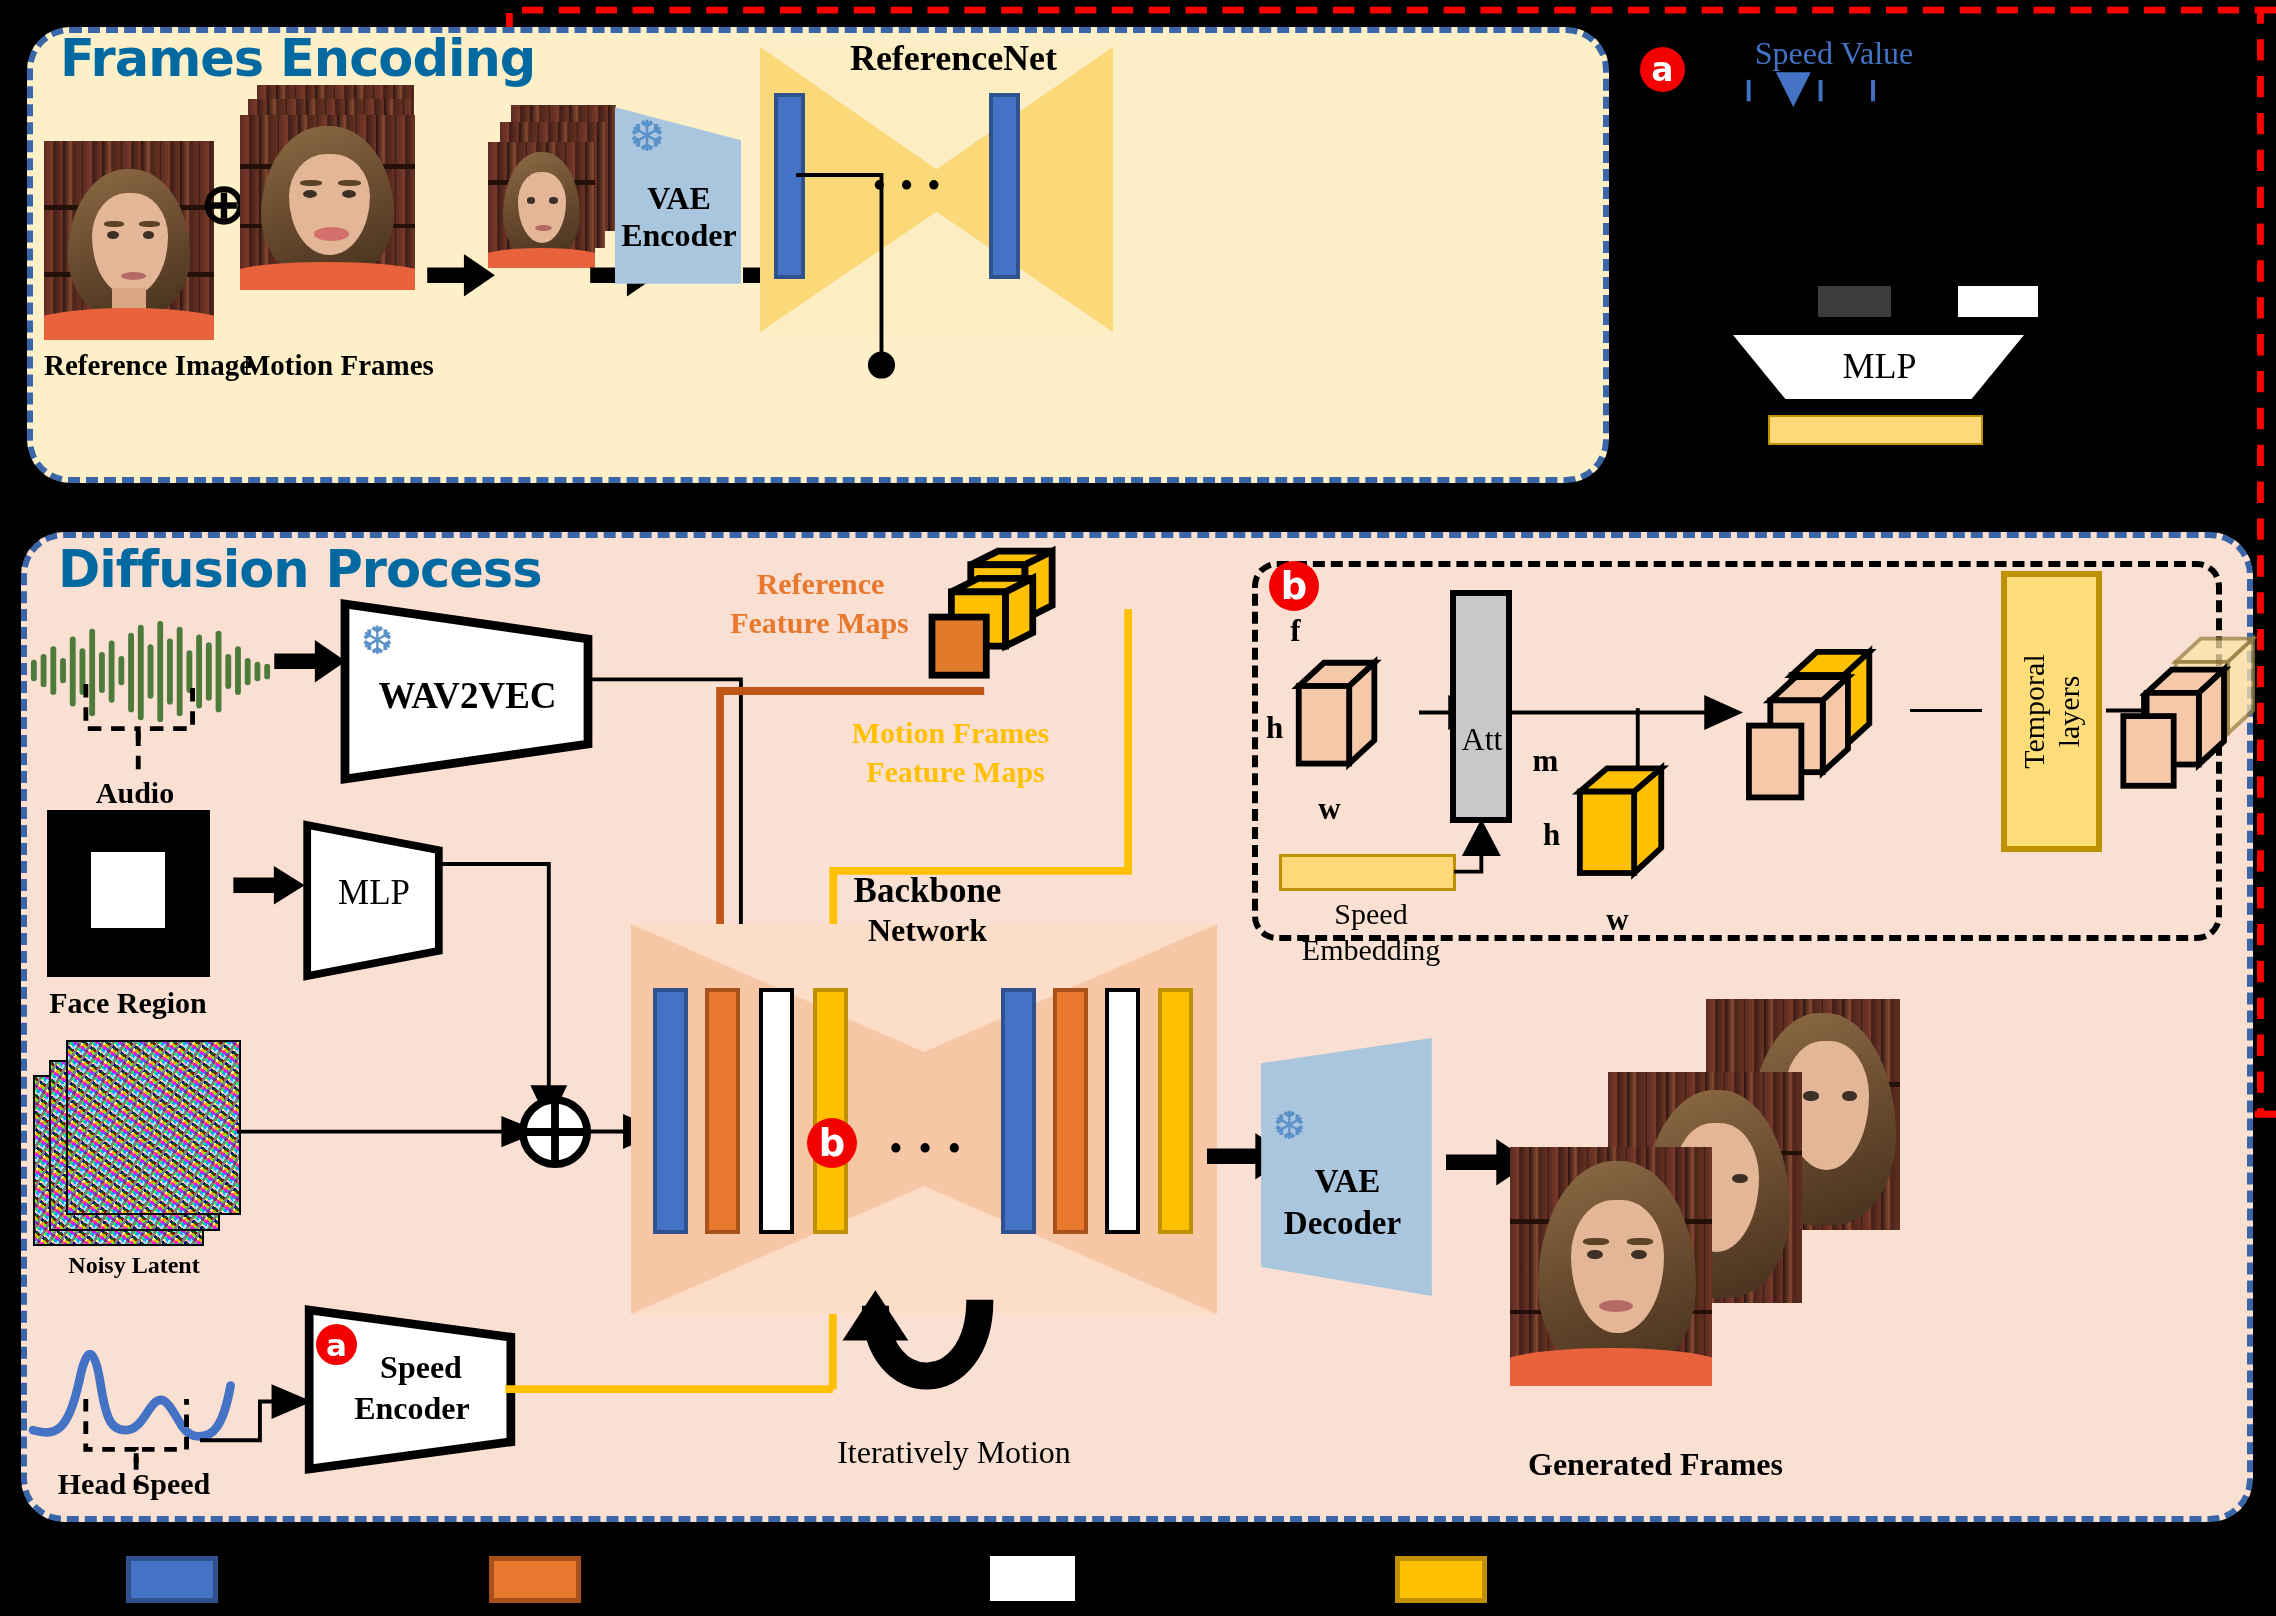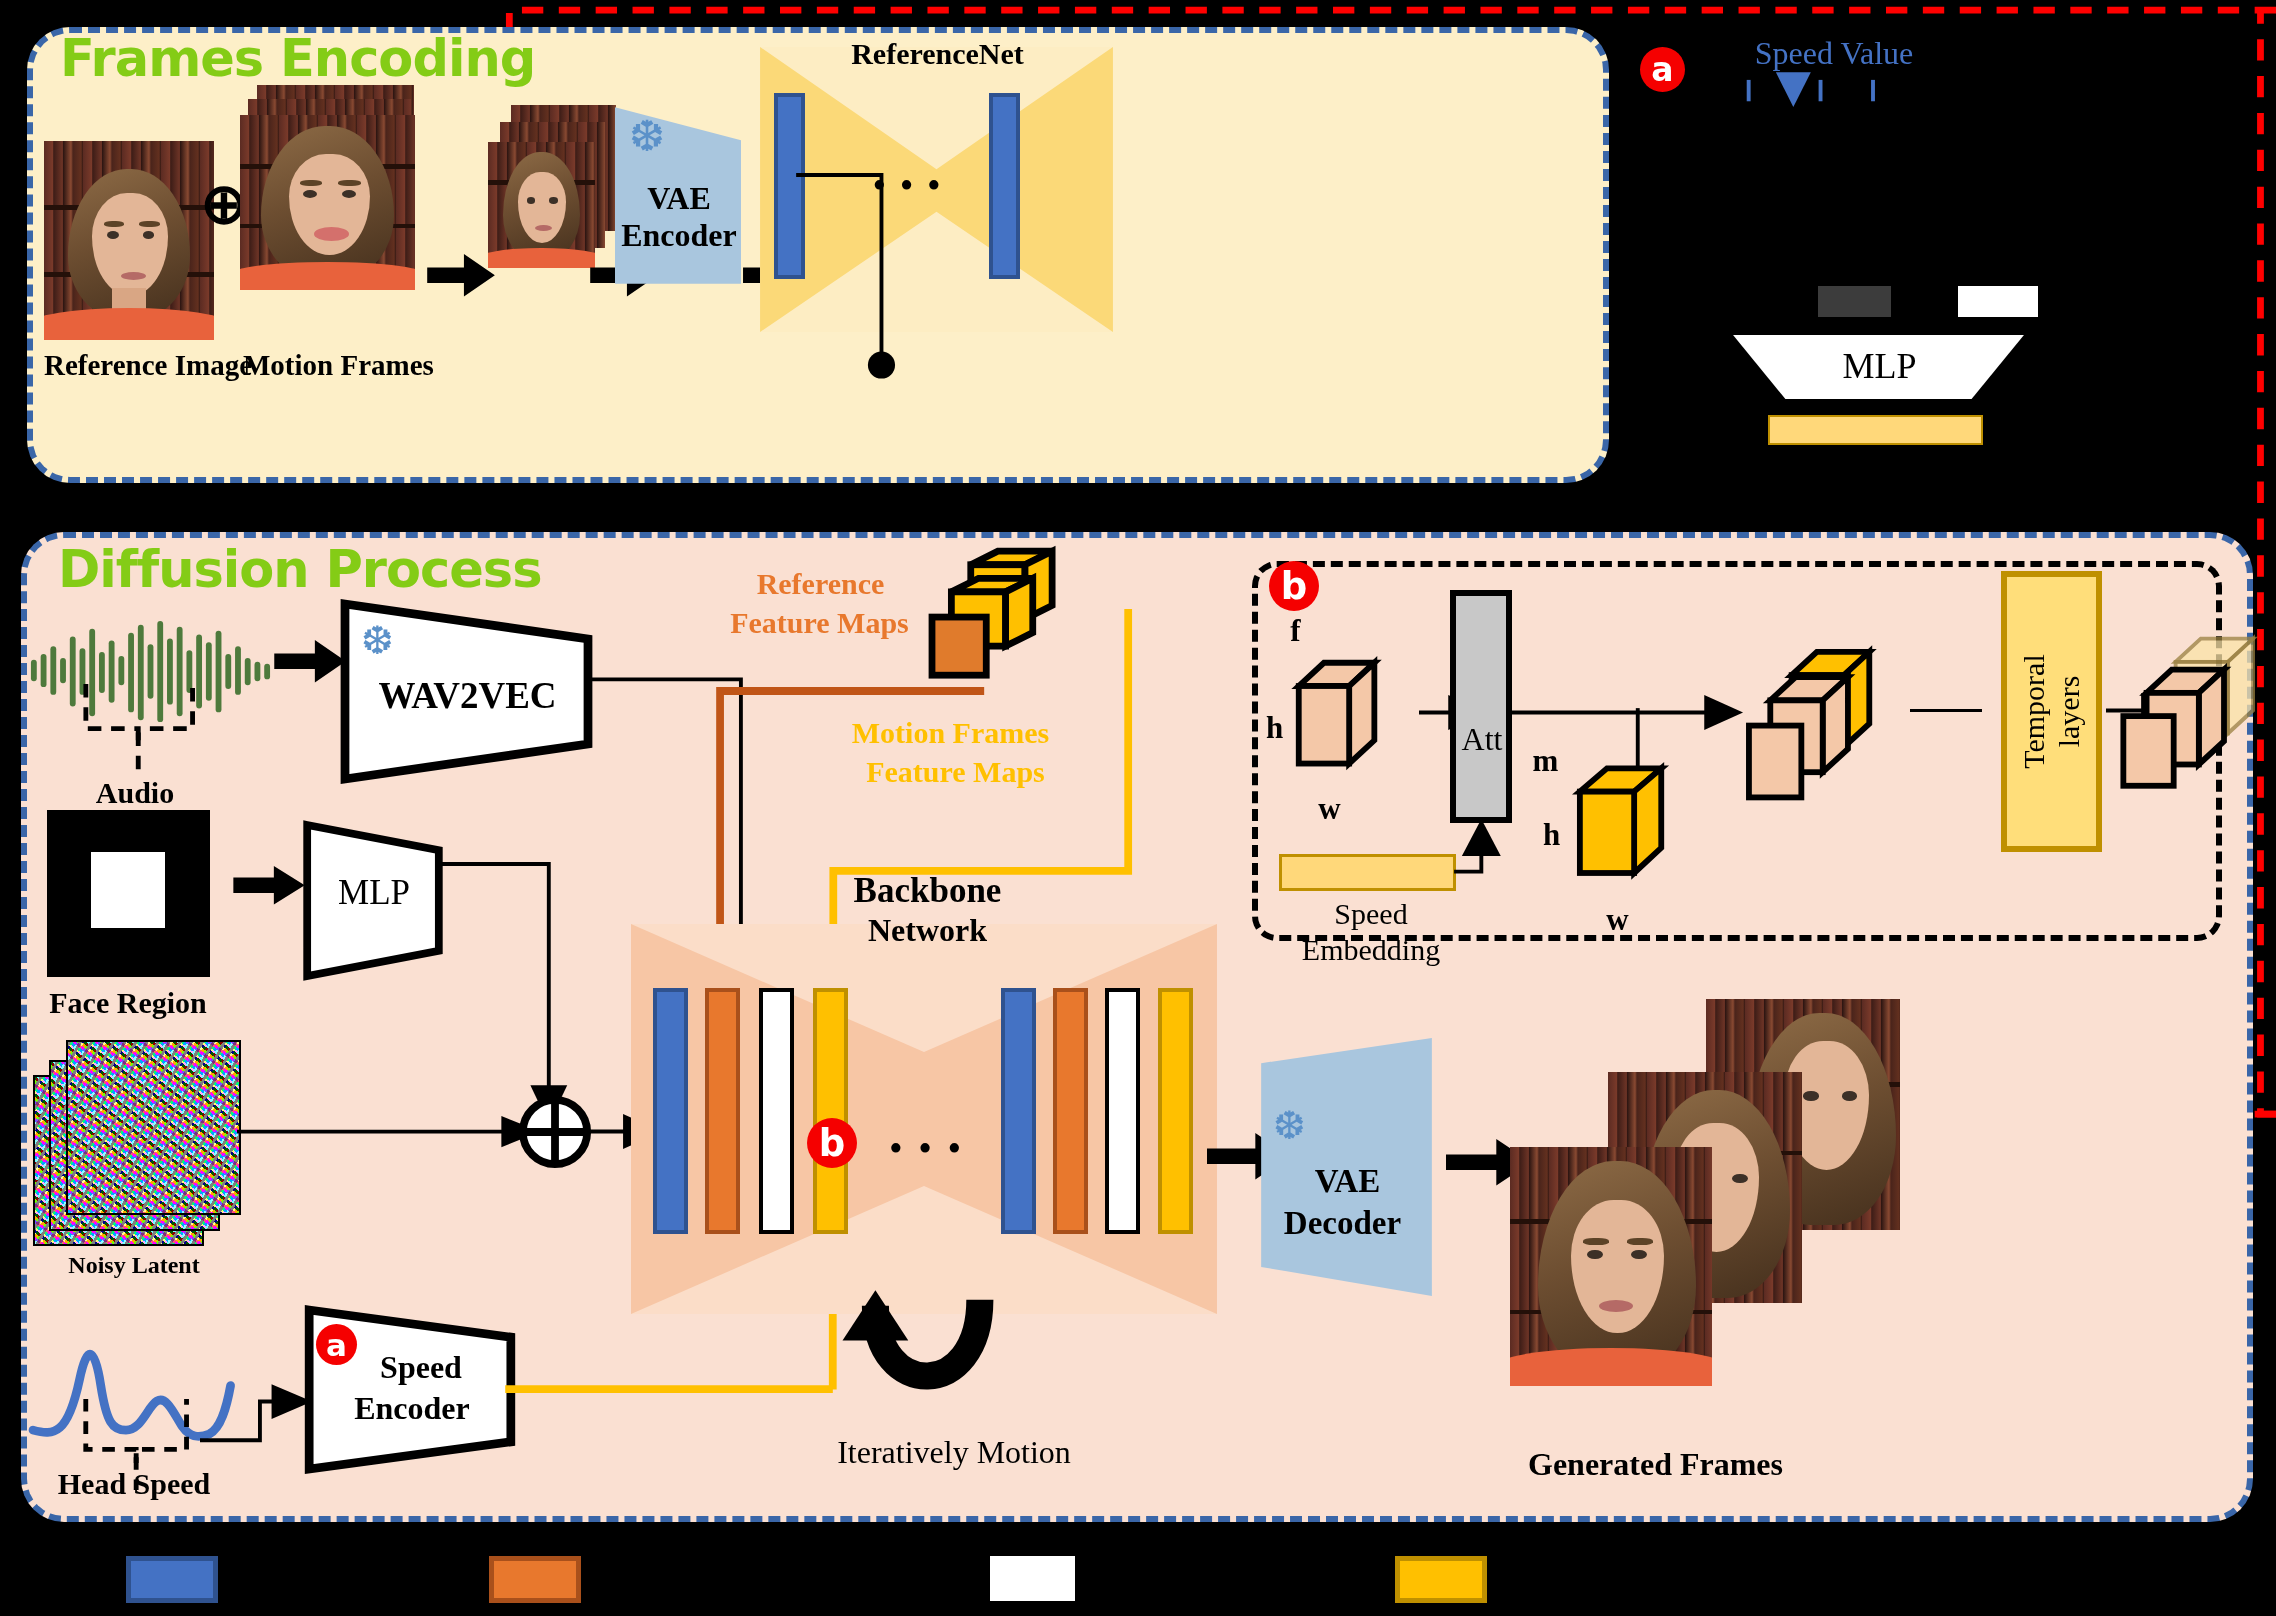--- a/index.html
+++ b/index.html
@@ -6,21 +6,21 @@
   body{width:2276px;height:1617px;position:relative;overflow:hidden;
        font-family:"Liberation Serif", serif;}
   .abs{position:absolute;}
   
   .panel{position:absolute;border-radius:43px;}
   #frames-panel{left:27px;top:27px;width:1582px;height:456px;
       background:#FDEFC8;border:6.8px dashed #3A66A8;box-sizing:border-box;}
   #diffusion-panel{left:21.3px;top:532px;width:2232px;height:990px;
       background:#FAE0D2;border:6.8px dashed #3A66A8;box-sizing:border-box;}
   .panel-title{position:absolute;font-family:"DejaVu Sans",sans-serif;
-      font-weight:bold;color:#84cc16;letter-spacing:-1px;}
+      font-weight:bold;color:#0369a1;letter-spacing:-1px;}
   #frames-title{left:60px;top:29px;font-size:51px;}
   #diffusion-title{left:58px;top:540px;font-size:51px;}
   
   .lbl{position:absolute;font-family:"Liberation Serif",serif;font-weight:bold;
        color:#000;text-align:center;white-space:nowrap;}
   .lbl-n{font-weight:normal;}
   
   .photo{position:absolute;overflow:hidden;background:#2a1713;}
   .photo .bg{position:absolute;inset:0;
      background:
@@ -146,21 +146,21 @@
 <div class="lbl" style="left:615px;top:217px;width:128px;font-size:32px;">Encoder</div>
 
 <svg class="abs" style="left:743px;top:254px;width:60px;height:58px;" viewBox="0 0 62 60" width="60" height="58">
   <polygon points="0,14 30,14 30,0 60,22 30,44 30,30 0,30" fill="#000"></polygon>
 </svg>
 
 <svg class="abs" style="left:760px;top:47px;width:353px;height:285px;" viewBox="0 0 364 294" width="353" height="285">
   <polygon points="0,0 364,0 364,294 0,294" fill="#FDEDC3"></polygon>
   <polygon points="0,0 182,126 364,0 364,294 182,170 0,294" fill="#FBD978"></polygon>
 </svg>
-<div class="lbl" style="left:760px;top:37px;width:355px;font-size:30px;">ReferenceNet</div>
+<div class="lbl" style="left:776px;top:37px;width:355px;font-size:36px;">ReferenceNet</div>
 <div class="bar" style="left:774px;top:93px;width:31px;height:186px;background:#4472C4;border:4.9px solid #2F528F;"></div>
 <div class="bar" style="left:989px;top:93px;width:31px;height:186px;background:#4472C4;border:4.9px solid #2F528F;"></div>
 <div class="lbl lbl-n" style="left:864px;top:163px;width:87px;font-size:39px;letter-spacing:1.9px;">• • •</div>
 
 <svg class="abs" style="left:796px;top:175px;width:233px;height:223px;" viewBox="0 0 240 230" width="233" height="223">
   <path d="M 0 0 L 88 0 L 88 195" stroke="#000" stroke-width="4" fill="none"></path>
   <circle cx="88" cy="196" r="14" fill="#000"></circle>
 </svg>
 
 <div class="badge" style="left:1640px;top:47px;width:45px;height:45px;font-size:33px;">a</div>

